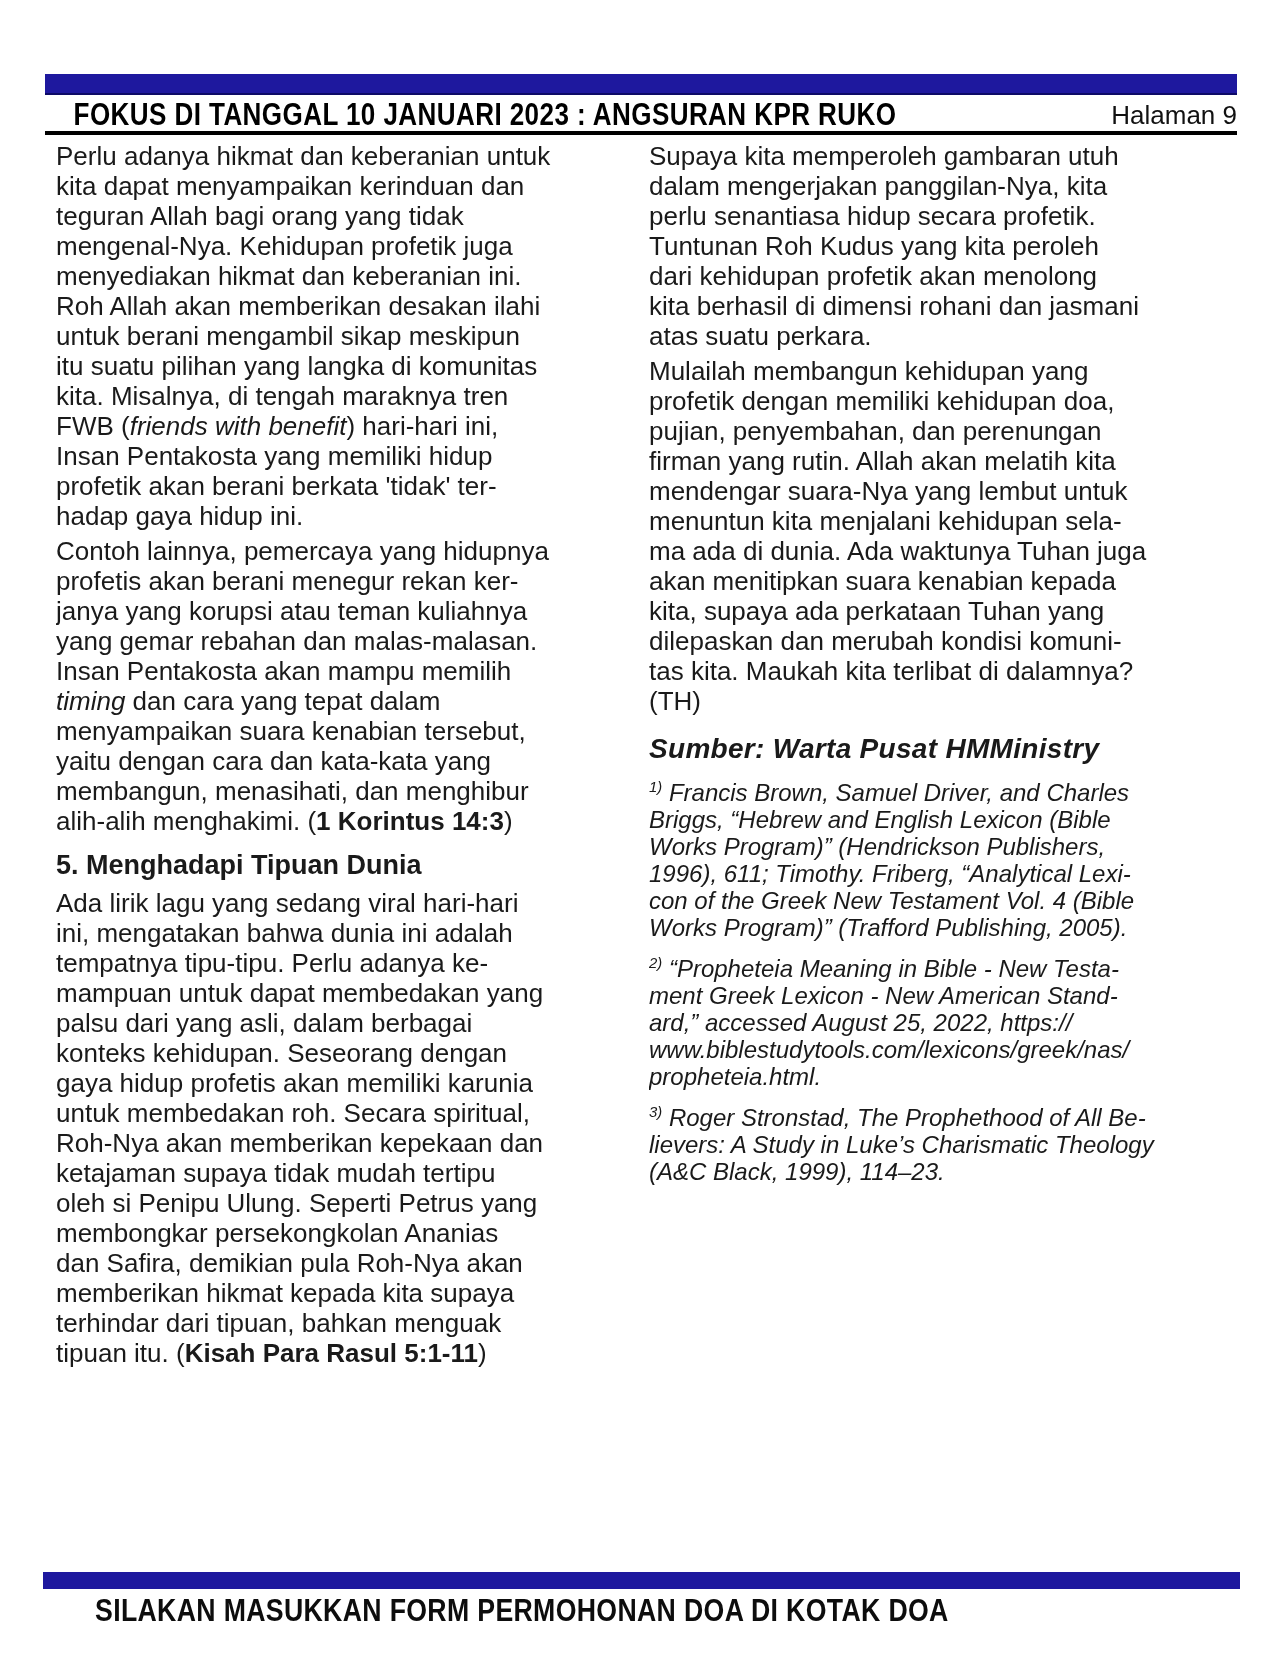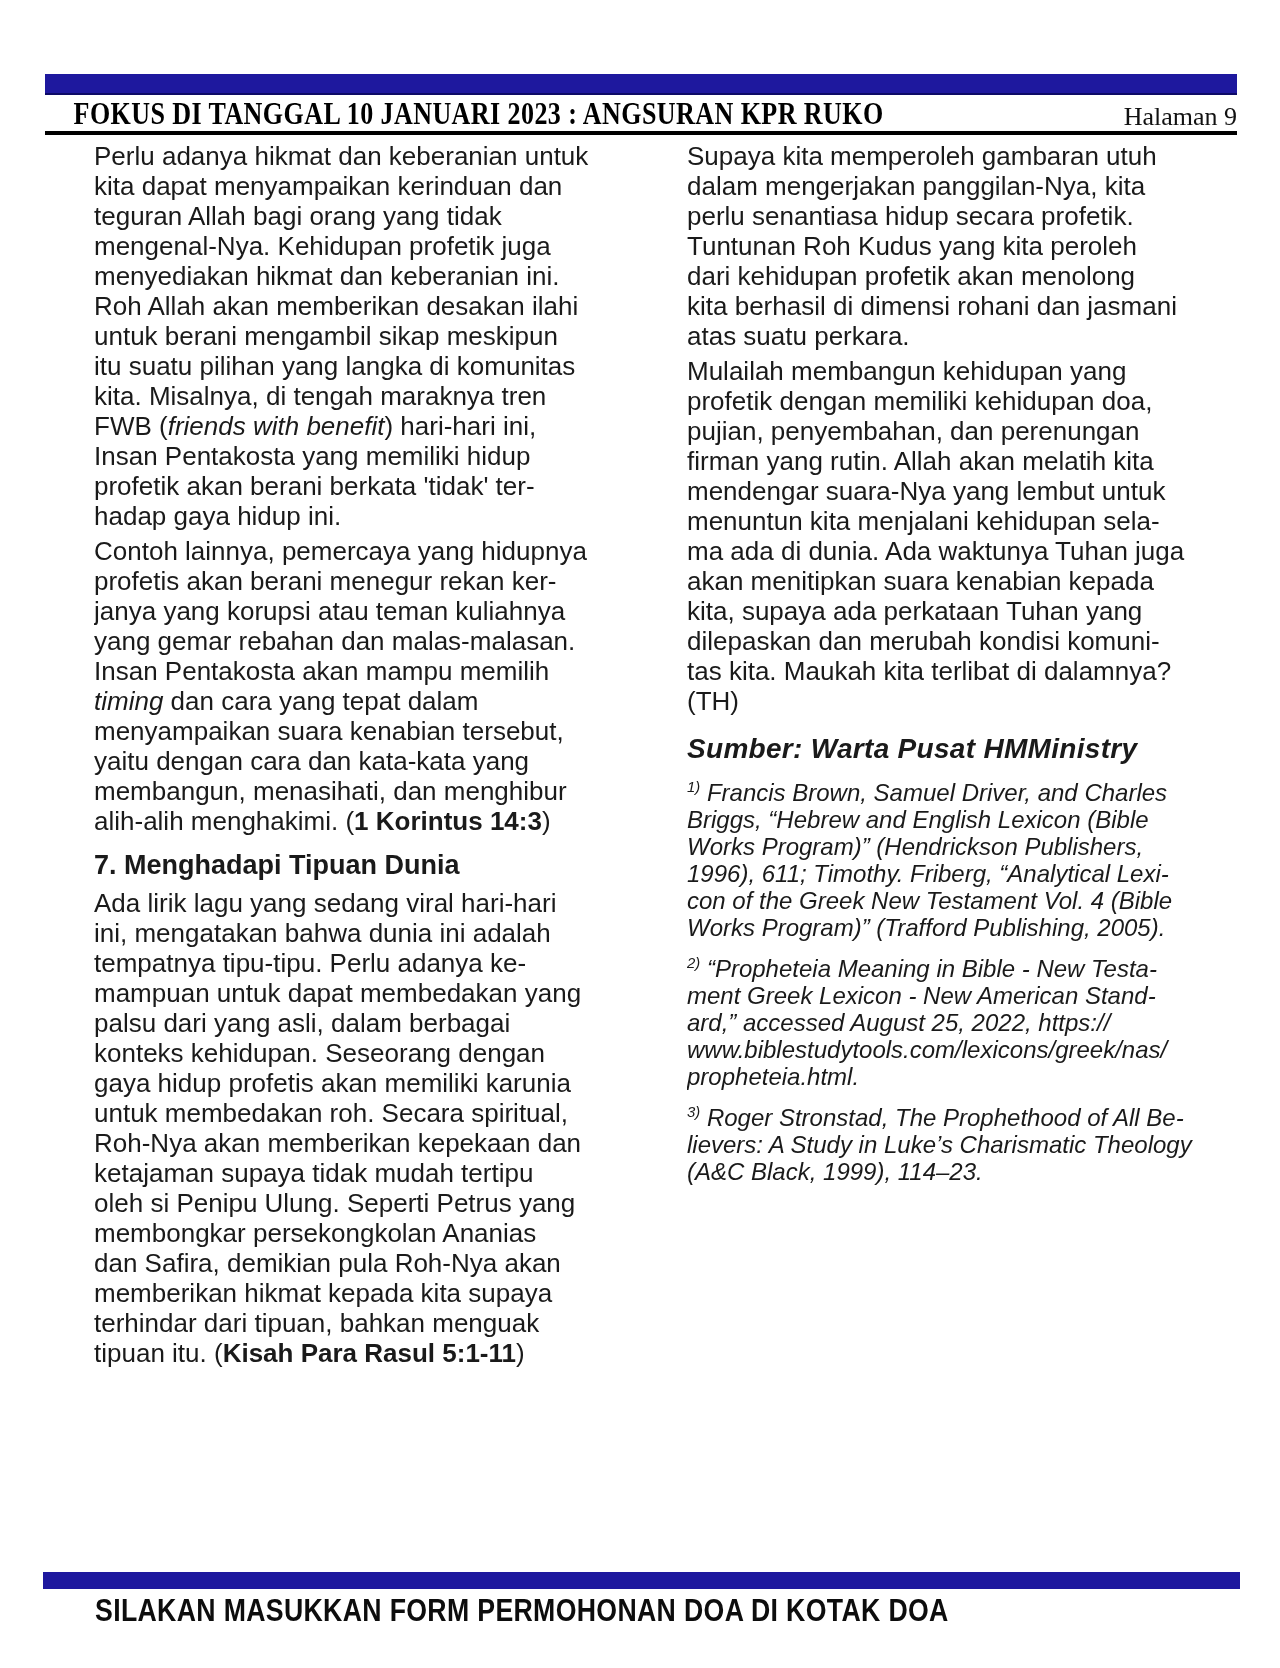--- a/index.html
+++ b/index.html
@@ -13,35 +13,35 @@
     position: relative;
     overflow: hidden;
   }
   .topbar {
     position: absolute; left: 45px; right: 43px; top: 74px; height: 21px;
     background: var(--accent);
     border-bottom: 2px solid #0d0a66;
   }
   .header-row {
     position: absolute; left: 45px; right: 43px; top: 98px; height: 34px;
-    display: flex; justify-content: space-between; align-items: flex-end; font-family: Liberation Serif, serif;
+    display: flex; justify-content: space-between; align-items: center;
   }
   .header-title {
     font-size: 31px; font-weight: bold; color: #000;
     transform: scaleX(0.84); transform-origin: left center;
     white-space: nowrap; padding-left: 34px; letter-spacing: 0.5px;
   }
   .page-number { font-size: 26px; color: #111; }
   .header-rule {
     position: absolute; left: 45px; right: 43px; top: 131px; height: 4px;
     background: #000;
   }
   .content {
     position: absolute; top: 141px; left: 56px; width: 1172px;
-    display: flex; gap: 15px; margin-left: 38px;
+    display: flex; gap: 15px;
   }
   .col { width: 578px; overflow: hidden; }
   .block {
     margin: 0 0 5px 0;
     font-size: 26px; line-height: 30px; color: var(--ink);
   }
   .heading { font-weight: bold; font-size: 27px; margin: 14px 0 8px 0; }
   .source-heading {
     font-weight: bold; font-style: italic; font-size: 28px;
     margin: 18px 0 10px 0; letter-spacing: 0.3px;
@@ -72,21 +72,21 @@
   <div class="header-title">FOKUS DI TANGGAL 10 JANUARI 2023 :  ANGSURAN KPR RUKO</div>
   <div class="page-number">Halaman 9</div>
 </div>
 
 <div class="header-rule"></div>
 
 <div class="content">
   <div class="col">
       <p class="block body"><span>Perlu adanya hikmat dan keberanian untuk<br>kita dapat menyampaikan kerinduan dan<br>teguran Allah bagi orang yang tidak<br>mengenal-Nya. Kehidupan profetik juga<br>menyediakan hikmat dan keberanian ini.<br>Roh Allah akan memberikan desakan ilahi<br>untuk berani mengambil sikap meskipun<br>itu suatu pilihan yang langka di komunitas<br>kita. Misalnya, di tengah maraknya tren<br>FWB (</span><span class="run-i">friends with benefit</span><span>) hari-hari ini,<br>Insan Pentakosta yang memiliki hidup<br>profetik akan berani berkata 'tidak' ter-<br>hadap gaya hidup ini.</span></p>
       <p class="block body"><span>Contoh lainnya, pemercaya yang hidupnya<br>profetis akan berani menegur rekan ker-<br>janya yang korupsi atau teman kuliahnya<br>yang gemar rebahan dan malas-malasan.<br>Insan Pentakosta akan mampu memilih<br></span><span class="run-i">timing</span><span> dan cara yang tepat dalam<br>menyampaikan suara kenabian tersebut,<br>yaitu dengan cara dan kata-kata yang<br>membangun, menasihati, dan menghibur<br>alih-alih menghakimi. (</span><span class="run-b">1 Korintus 14:3</span><span>)</span></p>
-      <p class="block heading"><span class="run-b">7. Menghadapi Tipuan Dunia</span></p>
+      <p class="block heading"><span class="run-b">5. Menghadapi Tipuan Dunia</span></p>
       <p class="block body"><span>Ada lirik lagu yang sedang viral hari-hari<br>ini, mengatakan bahwa dunia ini adalah<br>tempatnya tipu-tipu. Perlu adanya ke-<br>mampuan untuk dapat membedakan yang<br>palsu dari yang asli, dalam berbagai<br>konteks kehidupan. Seseorang dengan<br>gaya hidup profetis akan memiliki karunia<br>untuk membedakan roh. Secara spiritual,<br>Roh-Nya akan memberikan kepekaan dan<br>ketajaman supaya tidak mudah tertipu<br>oleh si Penipu Ulung. Seperti Petrus yang<br>membongkar persekongkolan Ananias<br>dan Safira, demikian pula Roh-Nya akan<br>memberikan hikmat kepada kita supaya<br>terhindar dari tipuan, bahkan menguak<br>tipuan itu. (</span><span class="run-b">Kisah Para Rasul 5:1-11</span><span>)</span></p>
     </div>
   <div class="col">
       <p class="block body"><span>Supaya kita memperoleh gambaran utuh<br>dalam mengerjakan panggilan-Nya, kita<br>perlu senantiasa hidup secara profetik.<br>Tuntunan Roh Kudus yang kita peroleh<br>dari kehidupan profetik akan menolong<br>kita berhasil di dimensi rohani dan jasmani<br>atas suatu perkara.</span></p>
       <p class="block body"><span>Mulailah membangun kehidupan yang<br>profetik dengan memiliki kehidupan doa,<br>pujian, penyembahan, dan perenungan<br>firman yang rutin. Allah akan melatih kita<br>mendengar suara-Nya yang lembut untuk<br>menuntun kita menjalani kehidupan sela-<br>ma ada di dunia. Ada waktunya Tuhan juga<br>akan menitipkan suara kenabian kepada<br>kita, supaya ada perkataan Tuhan yang<br>dilepaskan dan merubah kondisi komuni-<br>tas kita. Maukah kita terlibat di dalamnya?<br>(TH)</span></p>
       <p class="block source-heading"><span class="run-bi">Sumber: Warta Pusat HMMinistry</span></p>
       <p class="block footnote"><span class="run-supi">1)</span><span> Francis Brown, Samuel Driver, and Charles<br>Briggs, “Hebrew and English Lexicon (Bible<br>Works Program)” (Hendrickson Publishers,<br>1996), 611; Timothy. Friberg, “Analytical Lexi-<br>con of the Greek New Testament Vol. 4 (Bible<br>Works Program)” (Trafford Publishing, 2005).</span></p>
       <p class="block footnote"><span class="run-supi">2)</span><span> “Propheteia Meaning in Bible - New Testa-<br>ment Greek Lexicon - New American Stand-<br>ard,” accessed August 25, 2022, https://<br>www.biblestudytools.com/lexicons/greek/nas/<br>propheteia.html.</span></p>
       <p class="block footnote"><span class="run-supi">3)</span><span> Roger Stronstad, The Prophethood of All Be-<br>lievers: A Study in Luke’s Charismatic Theology<br>(A&amp;C Black, 1999), 114–23.</span></p>
     </div>

